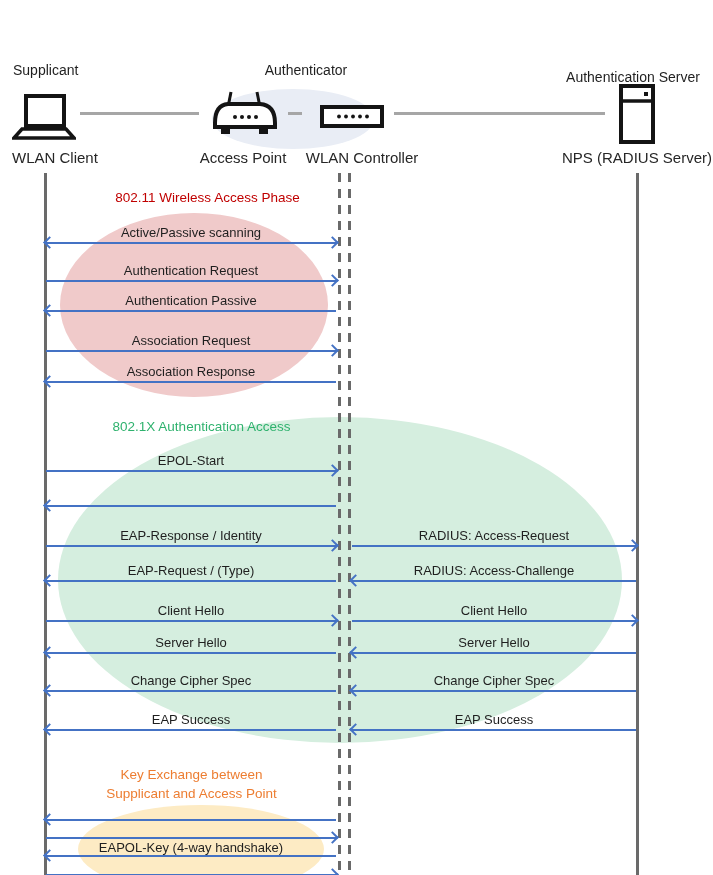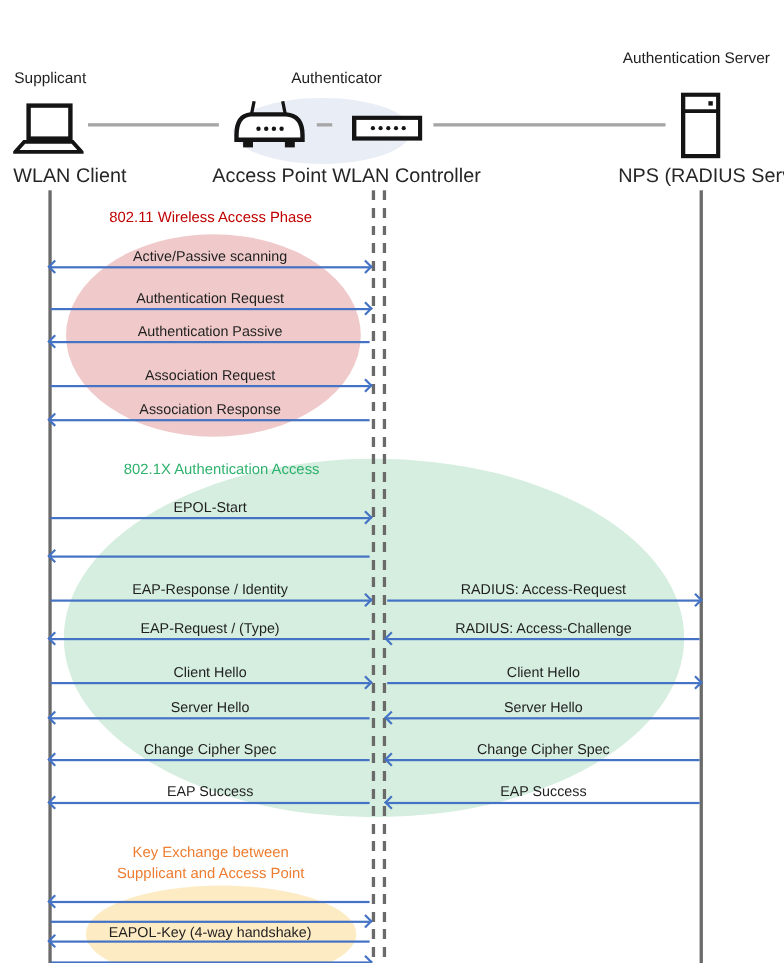--- a/index.html
+++ b/index.html
@@ -6,21 +6,21 @@
     --arrow:#4472C4; --lifeline:#6A6A6A; --conn:#A6A6A6;
     --pink:#F0CACA; --green-fill:#D5EEDF; --yellow:#FDEBC4; --blue-fill:#E9EDF5;
     --red-title:#C00000; --green-title:#2FB26E; --orange-title:#ED7D31;
     --ink:#1F1F1F;
   }
   html,body{margin:0;padding:0;background:#ffffff;}
   .stage{position:relative;width:713px;height:875px;background:#fff;overflow:hidden;
          font-family:"Liberation Sans", sans-serif;color:var(--ink);margin-top:43px;}
   .abs{position:absolute;}
   .role{font-size:14px;white-space:nowrap;}
-  .devlabel{font-size:18px;white-space:nowrap;color:#262626;}
+  .devlabel{font-size:15px;white-space:nowrap;color:#262626;}
   .center{text-align:center;}
   .ellipse{position:absolute;border-radius:50%;}
   .lifeline{position:absolute;width:3px;background:var(--lifeline);}
   .lifeline.dashed{background:repeating-linear-gradient(to bottom,var(--lifeline) 0 9px,transparent 9px 16px);}
   .conn{position:absolute;height:3px;background:var(--conn);top:69px;}
   .phase-title{position:absolute;font-size:13.5px;white-space:nowrap;text-align:center;}
   .t-red{color:var(--red-title);}
   .t-green{color:var(--green-title);}
   .t-orange{color:var(--orange-title);line-height:19px;}
   .msg-label{position:absolute;font-size:13px;height:16px;line-height:16px;
@@ -36,21 +36,21 @@
 </style>
 </head>
 <body>
 
 <div class="stage">
 
   <div class="ellipse" style="left:212px;top:46px;width:162px;height:60px;background:var(--blue-fill);"></div>
 
   <div class="abs role" style="left:13px;top:19px;">Supplicant</div>
   <div class="abs role center" style="left:226px;top:19px;width:160px;">Authenticator</div>
-  <div class="abs role center" style="left:553px;top:1px;width:160px;">Authentication Server</div>
+  <div class="abs role center" style="left:553px;top:26px;width:160px;">Authentication Server</div>
 
   <div class="conn" style="left:80px;width:119px;"></div>
   <div class="conn" style="left:288px;width:14px;"></div>
   <div class="conn" style="left:394px;width:211px;"></div>
 
   <div class="abs icon" style="left:12px;top:50px;">
     <svg width="64" height="48" viewBox="0 0 64 48">
       <rect x="14" y="3" width="38" height="30" fill="#fff" stroke="#141414" stroke-width="4"></rect>
       <path d="M10 36 L54 36 L62 45 L2 45 Z" fill="#fff" stroke="#141414" stroke-width="3.5"></path>
     </svg>
@@ -93,21 +93,21 @@
 
   <div class="ellipse" style="left:60px;top:170px;width:268px;height:184px;background:var(--pink);"></div>
   <div class="ellipse" style="left:58px;top:374px;width:564px;height:326px;background:var(--green-fill);"></div>
   <div class="ellipse" style="left:78px;top:762px;width:246px;height:88px;background:var(--yellow);"></div>
 
   <div class="lifeline" style="left:44px;top:130px;height:732px;"></div>
   <div class="lifeline dashed" style="left:338px;top:130px;height:724px;"></div>
   <div class="lifeline dashed" style="left:348px;top:130px;height:724px;"></div>
   <div class="lifeline" style="left:636px;top:130px;height:723px;"></div>
 
-  <div class="phase-title t-red" style="left:45px;top:147px;width:293px;">802.11 Wireless Access Phase</div>
+  <div class="phase-title t-red" style="left:61px;top:147px;width:293px;">802.11 Wireless Access Phase</div>
   <div class="phase-title t-green" style="left:55px;top:376px;width:293px;">802.1X Authentication Access</div>
   <div class="phase-title t-orange" style="left:45px;top:722px;width:293px;">
     <div>Key Exchange between</div>
     <div>Supplicant and Access Point</div>
   </div>
 
   <div class="msg-label span-l" style="top:182px;">Active/Passive scanning</div>
   <div class="arrow span-l" style="top:200px;">
       <i class="ln"></i>
       <i class="hd l"></i>

